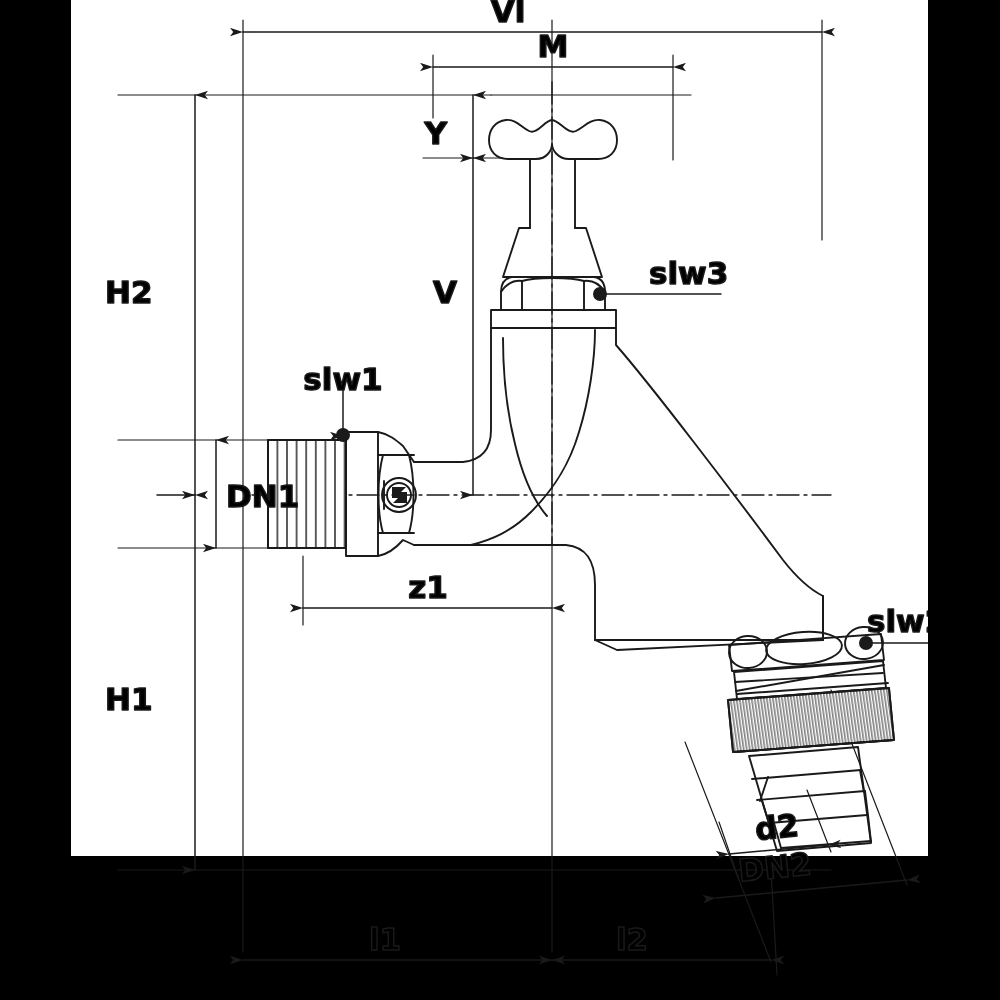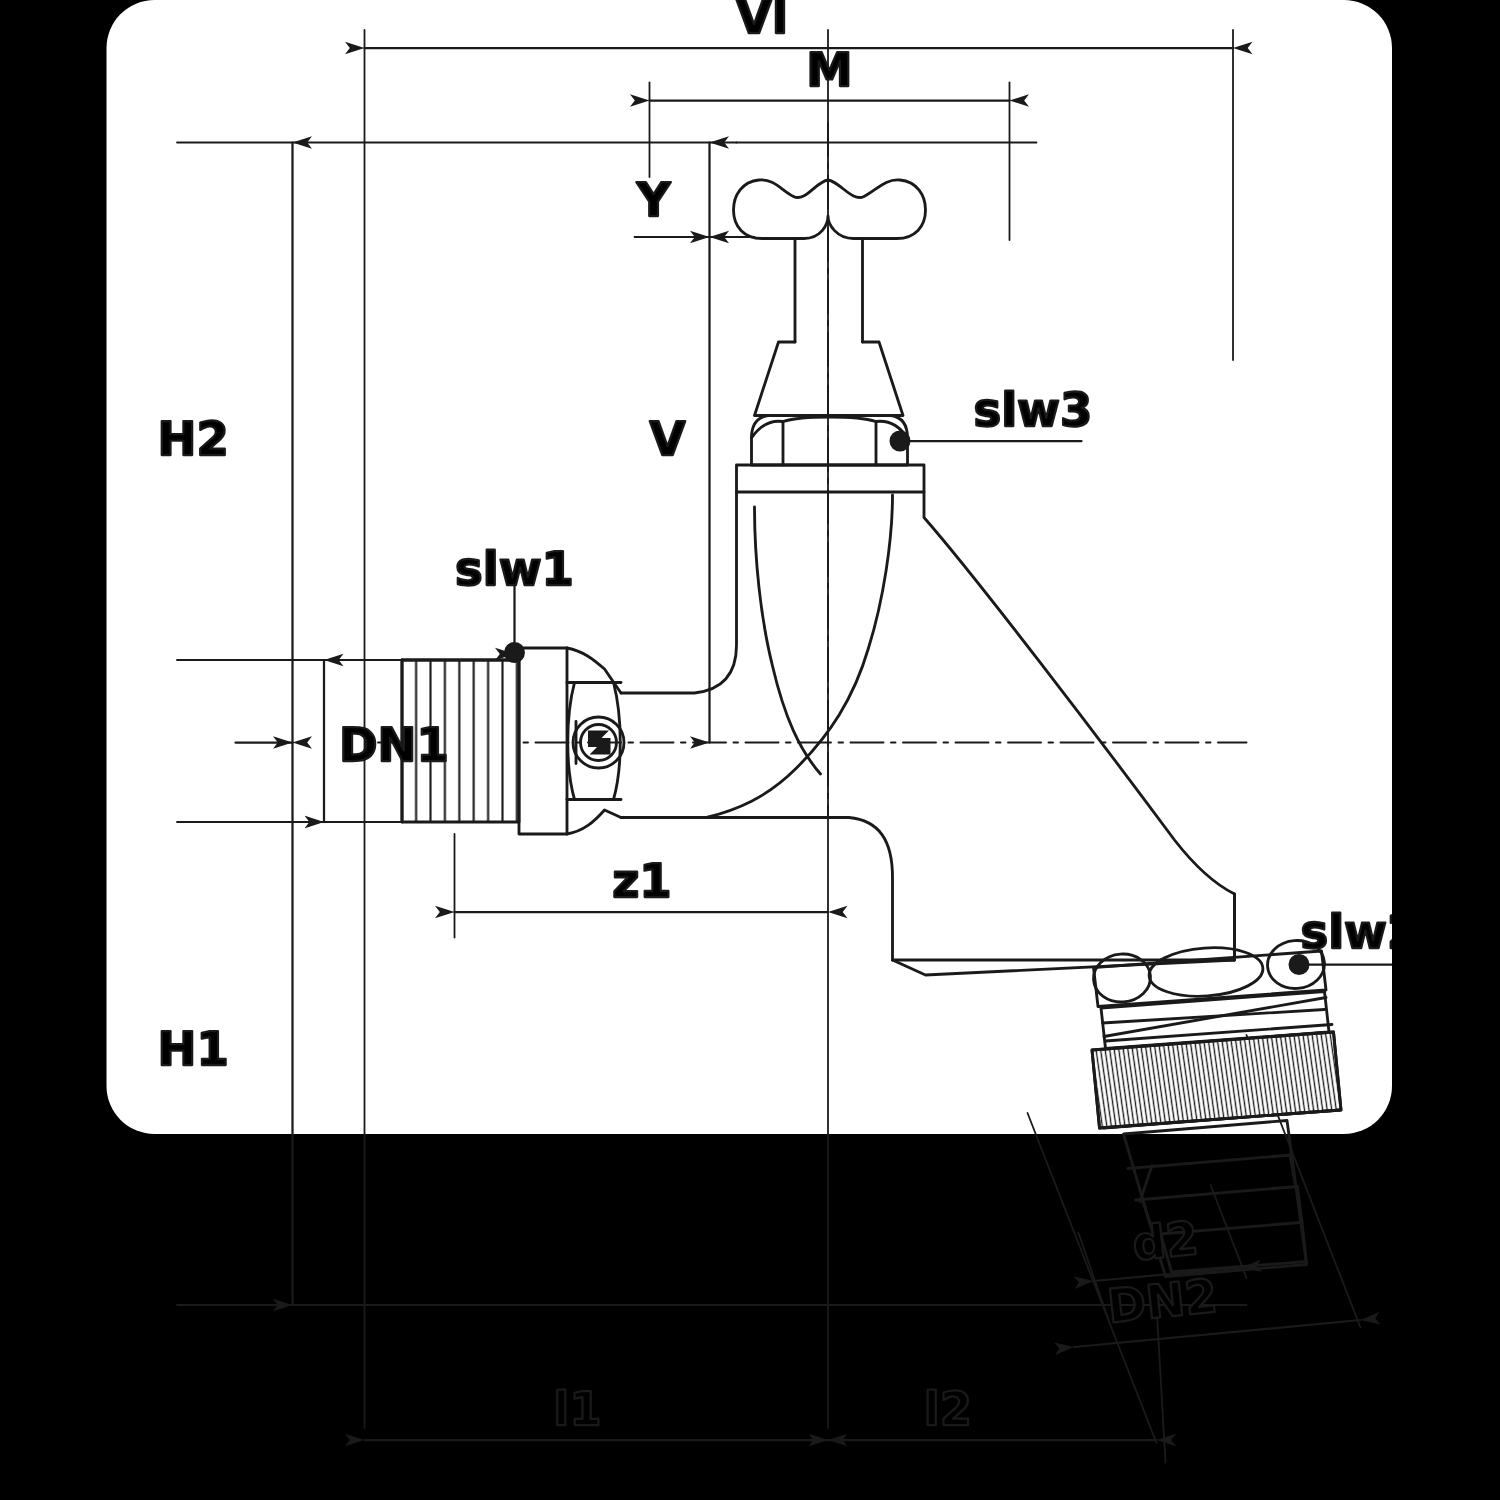--- a/index.html
+++ b/index.html
@@ -12,23 +12,22 @@
     width: 1000px;
     height: 1000px;
     background: #000000;
     overflow: hidden;
   }
   #sheet {
     position: absolute;
     left: 71px;
     top: 0px;
     width: 857px;
-    height: 756px;
+    height: 856px;
     background: #ffffff;
-    border-radius: 32px;
   }
   svg.drawing {
     position: absolute;
     left: 0;
     top: 0;
   }
   text {
     font-family: "DejaVu Sans", "Liberation Sans", sans-serif;
     font-weight: 700;
     fill: #000000;

